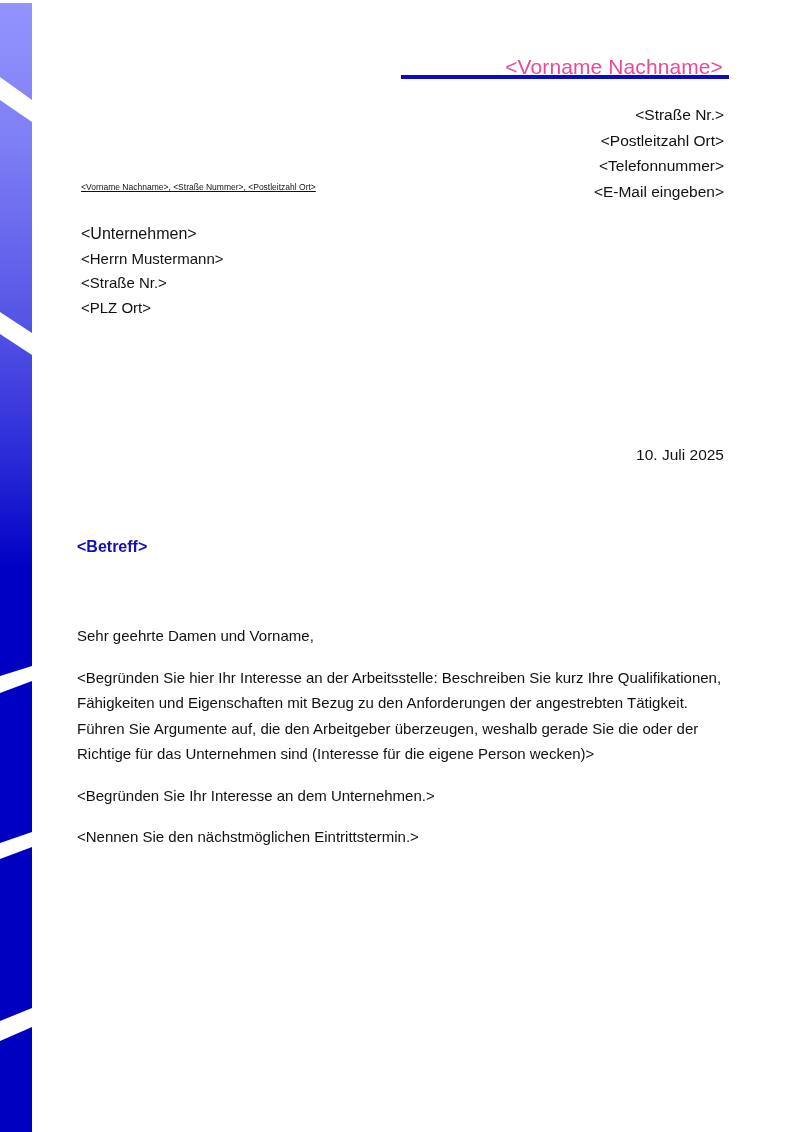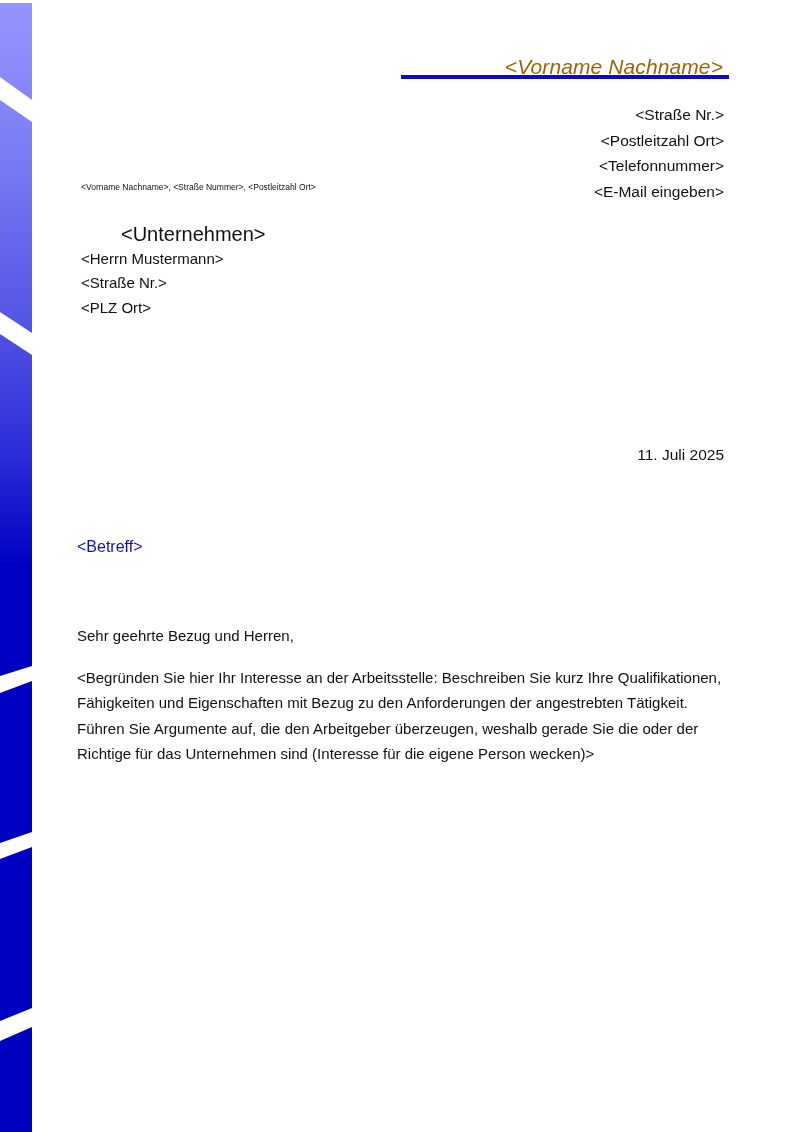--- a/index.html
+++ b/index.html
@@ -1,28 +1,28 @@
 <!DOCTYPE html>
 <html><head>
   <meta charset="utf-8">
   <style>
     html, body { margin: 0; padding: 0; background: #ffffff; }
     body { width: 800px; height: 1132px; position: relative; overflow: hidden;
            font-family: "Liberation Sans", sans-serif; color: #111111; }
     .sidebar { position: absolute; left: 0; top: 3px; width: 32px; height: 1129px; }
     .sidebar svg { display: block; }
     .header-name { position: absolute; right: 77px; top: 55px; font-size: 21px;
-                   color: #a16207; white-space: nowrap; letter-spacing: 0.1px; font-style: italic; }
+                   color: #ec4899; white-space: nowrap; letter-spacing: 0.1px; }
     .header-rule { position: absolute; left: 401px; top: 75px; width: 328px; height: 4px; background: #0a0ac8; }
     .contact { position: absolute; right: 76px; top: 102px; text-align: right; font-size: 15.5px; line-height: 25.5px; }
-    .sender-line { position: absolute; left: 81px; top: 182px; font-size: 8.5px; color: #111; white-space: nowrap; }
+    .sender-line { position: absolute; left: 81px; top: 182px; font-size: 8.5px; text-decoration: underline; color: #111; white-space: nowrap; }
     .recipient { position: absolute; left: 81px; top: 222px; font-size: 15px; line-height: 24.5px; }
-    .recipient .company { font-size: 20px; margin-left: 40px; }
+    .recipient .company { font-size: 16px; }
     .date { position: absolute; right: 76px; top: 446px; font-size: 15.5px; }
-    .subject { position: absolute; left: 77px; top: 538px; font-size: 16px; font-weight: normal; color: #1010b8; }
+    .subject { position: absolute; left: 77px; top: 538px; font-size: 16px; font-weight: bold; color: #1010b8; }
     .body { position: absolute; left: 77px; top: 623px; width: 660px; font-size: 15px; line-height: 25.5px; }
     .body p { margin: 0 0 16px 0; }
   </style>
 </head>
 <body>
 
 <div class="sidebar">
   <svg width="32" height="1129" viewBox="0 0 32 1129" xmlns="http://www.w3.org/2000/svg">
     <defs>
       <linearGradient id="sg" x1="0" y1="0" x2="0" y2="1">
@@ -56,20 +56,22 @@
 
 <div class="sender-line">&lt;Vorname Nachname&gt;, &lt;Straße Nummer&gt;, &lt;Postleitzahl Ort&gt;</div>
 
 <div class="recipient">
   <div class="company">&lt;Unternehmen&gt;</div>
   <div>&lt;Herrn Mustermann&gt;</div>
   <div>&lt;Straße Nr.&gt;</div>
   <div>&lt;PLZ Ort&gt;</div>
 </div>
 
-<div class="date">11. Juli 2025</div>
+<div class="date">10. Juli 2025</div>
 
 <div class="subject">&lt;Betreff&gt;</div>
 
 <div class="body">
-  <p>Sehr geehrte Bezug und Herren,</p>
+  <p>Sehr geehrte Damen und Vorname,</p>
   <p>&lt;Begründen Sie hier Ihr Interesse an der Arbeitsstelle: Beschreiben Sie kurz Ihre Qualifikationen, Fähigkeiten und Eigenschaften mit Bezug zu den Anforderungen der angestrebten Tätigkeit. Führen Sie Argumente auf, die den Arbeitgeber überzeugen, weshalb gerade Sie die oder der Richtige für das Unternehmen sind (Interesse für die eigene Person wecken)&gt;</p>
+  <p>&lt;Begründen Sie Ihr Interesse an dem Unternehmen.&gt;</p>
+  <p>&lt;Nennen Sie den nächstmöglichen Eintrittstermin.&gt;</p>
 </div>
 
 </body></html>

